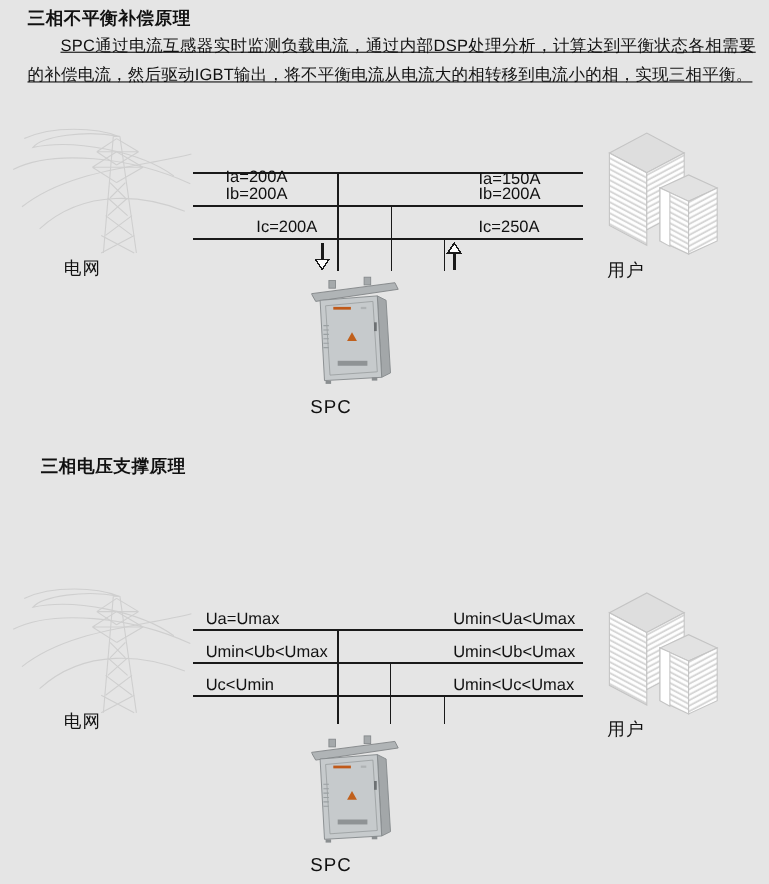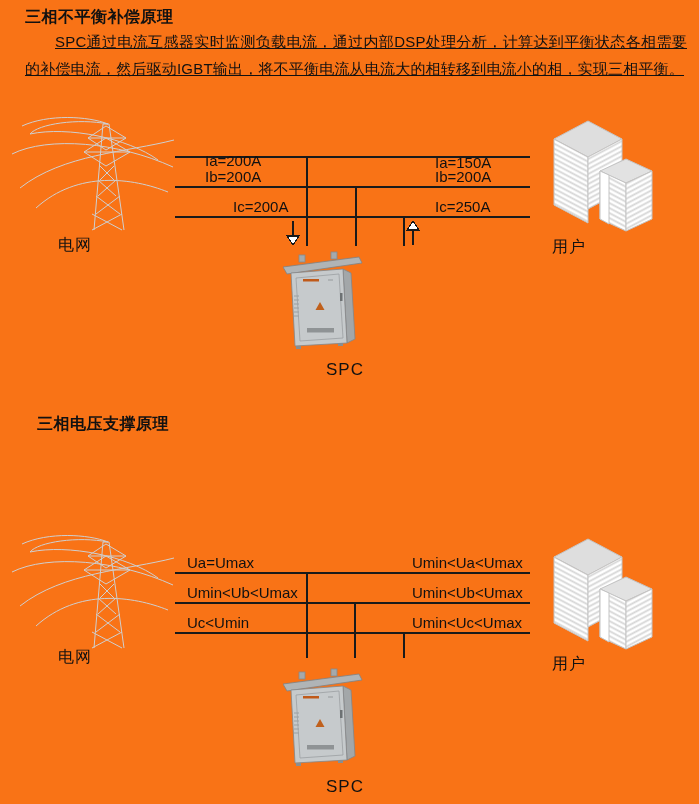--- a/index.html
+++ b/index.html
@@ -1,28 +1,28 @@
 <!DOCTYPE html>
 <html><head>
 <meta charset="utf-8">
 <style>
   html,body{margin:0;padding:0;background:#ffffff;}
   .page{
-    position:relative;width:699px;height:804px;background:#f97316;
+    position:relative;width:699px;height:804px;background:#e5e5e5;
     font-family:"Liberation Sans","DejaVu Sans",sans-serif;color:#111;
     overflow:hidden;
   }
   .abs{position:absolute;}
   .heading{font-size:16px;font-weight:bold;letter-spacing:0.5px;white-space:nowrap;}
   .para{font-size:15px;line-height:27px;text-indent:2em;width:662px;text-align:justify;letter-spacing:0.2px;}
   .diagram{position:absolute;left:0;width:699px;}
   .wiring{position:absolute;left:0;top:0;pointer-events:none;}
   .linelabel{font-size:15px;line-height:18px;white-space:nowrap;color:#111;}
   .caption{font-size:16px;line-height:18px;text-align:left;letter-spacing:1px;}
-  .spc-caption{font-size:17px;line-height:18px;text-align:right;letter-spacing:1px;}
+  .spc-caption{font-size:17px;line-height:18px;text-align:left;letter-spacing:1px;}
 </style>
 </head>
 <body>
 
 <div class="page">
 
   <div class="abs heading" style="left:25px;top:7px;">三相不平衡补偿原理</div>
   <div class="abs para" style="left:25px;top:28px;text-decoration:underline;">SPC通过电流互感器实时监测负载电流，通过内部DSP处理分析，计算达到平衡状态各相需要的补偿电流，然后驱动IGBT输出，将不平衡电流从电流大的相转移到电流小的相，实现三相平衡。</div>
 
   <div class="diagram" style="top:110px;height:272px;">

